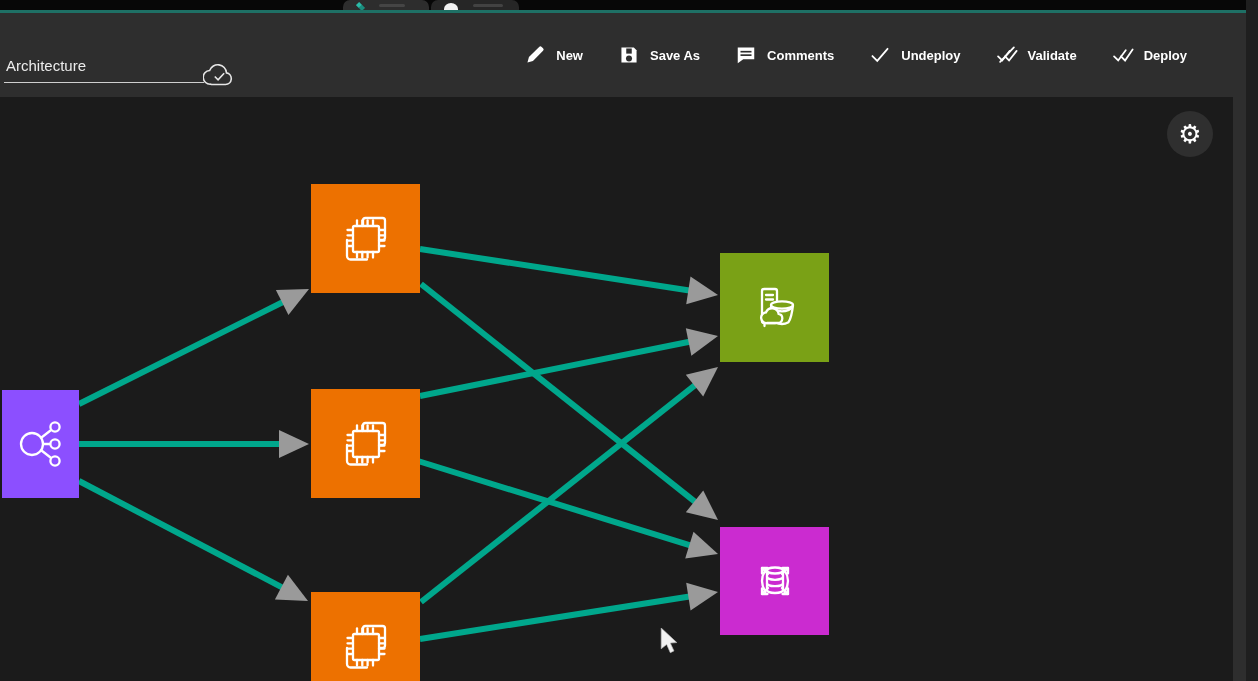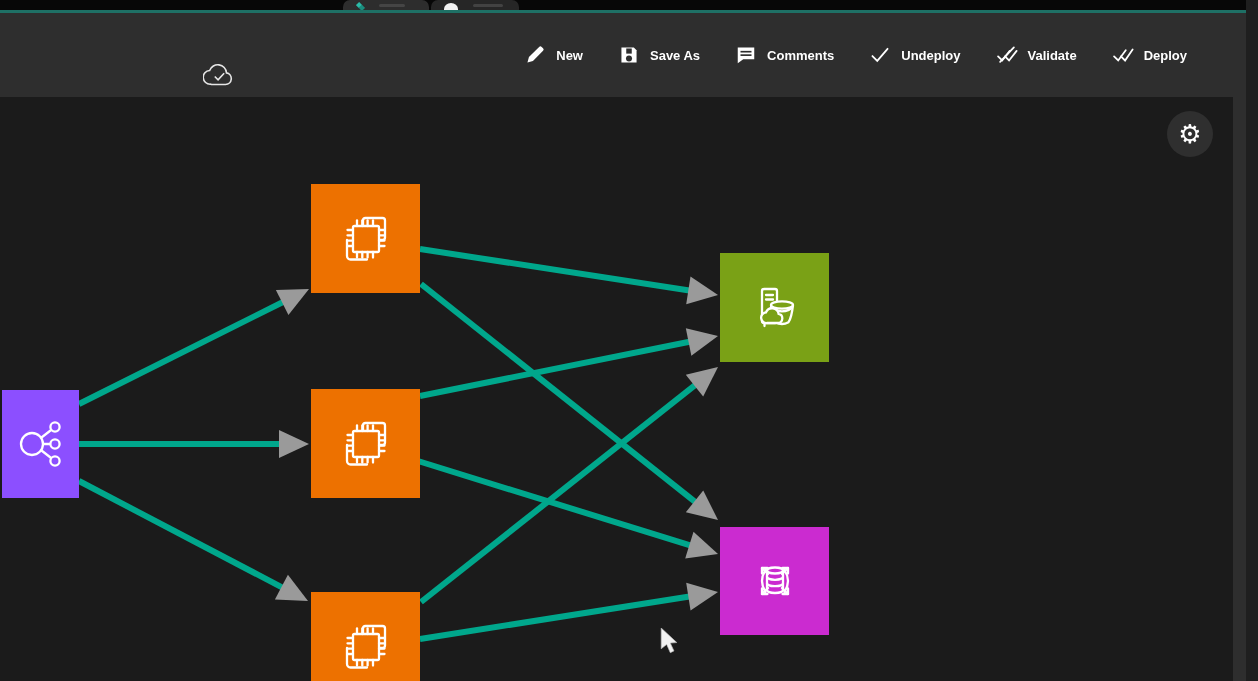--- a/index.html
+++ b/index.html
@@ -54,20 +54,21 @@
         <ellipse cx="8" cy="7" rx="7" ry="6" fill="#f2f2f2"></ellipse>
       </svg>
       <div class="tabdots" style="left:42px;width:30px"></div>
     </div>
   </div>
   <div id="accent-rule" style="background: rgb(30, 112, 101);"></div>
   <div id="right-outer"></div>
   <div id="right-band"></div>
 
   <div id="toolbar">
+    <input id="title-field" value="Architecture" style="">
     <span id="cloud-status">
       <svg width="32" height="30" viewBox="0 0 34 32">
         <path d="M9 25 h15 a6.2 6.2 0 0 0 1 -12.3 a9.3 9.3 0 0 0 -18 -2.6 a7 7 0 0 0 1 14.6 z" fill="none" stroke="#e6e6e6" stroke-width="1.7"></path>
         <path d="M12.5 16.5 l3.5 3.5 l6.5 -7" fill="none" stroke="#e6e6e6" stroke-width="1.7"></path>
       </svg>
     </span>
     <div id="toolbar-buttons">
         <button class="tb-btn">
           <span>
             <svg width="22" height="22" viewBox="0 0 32 32">

